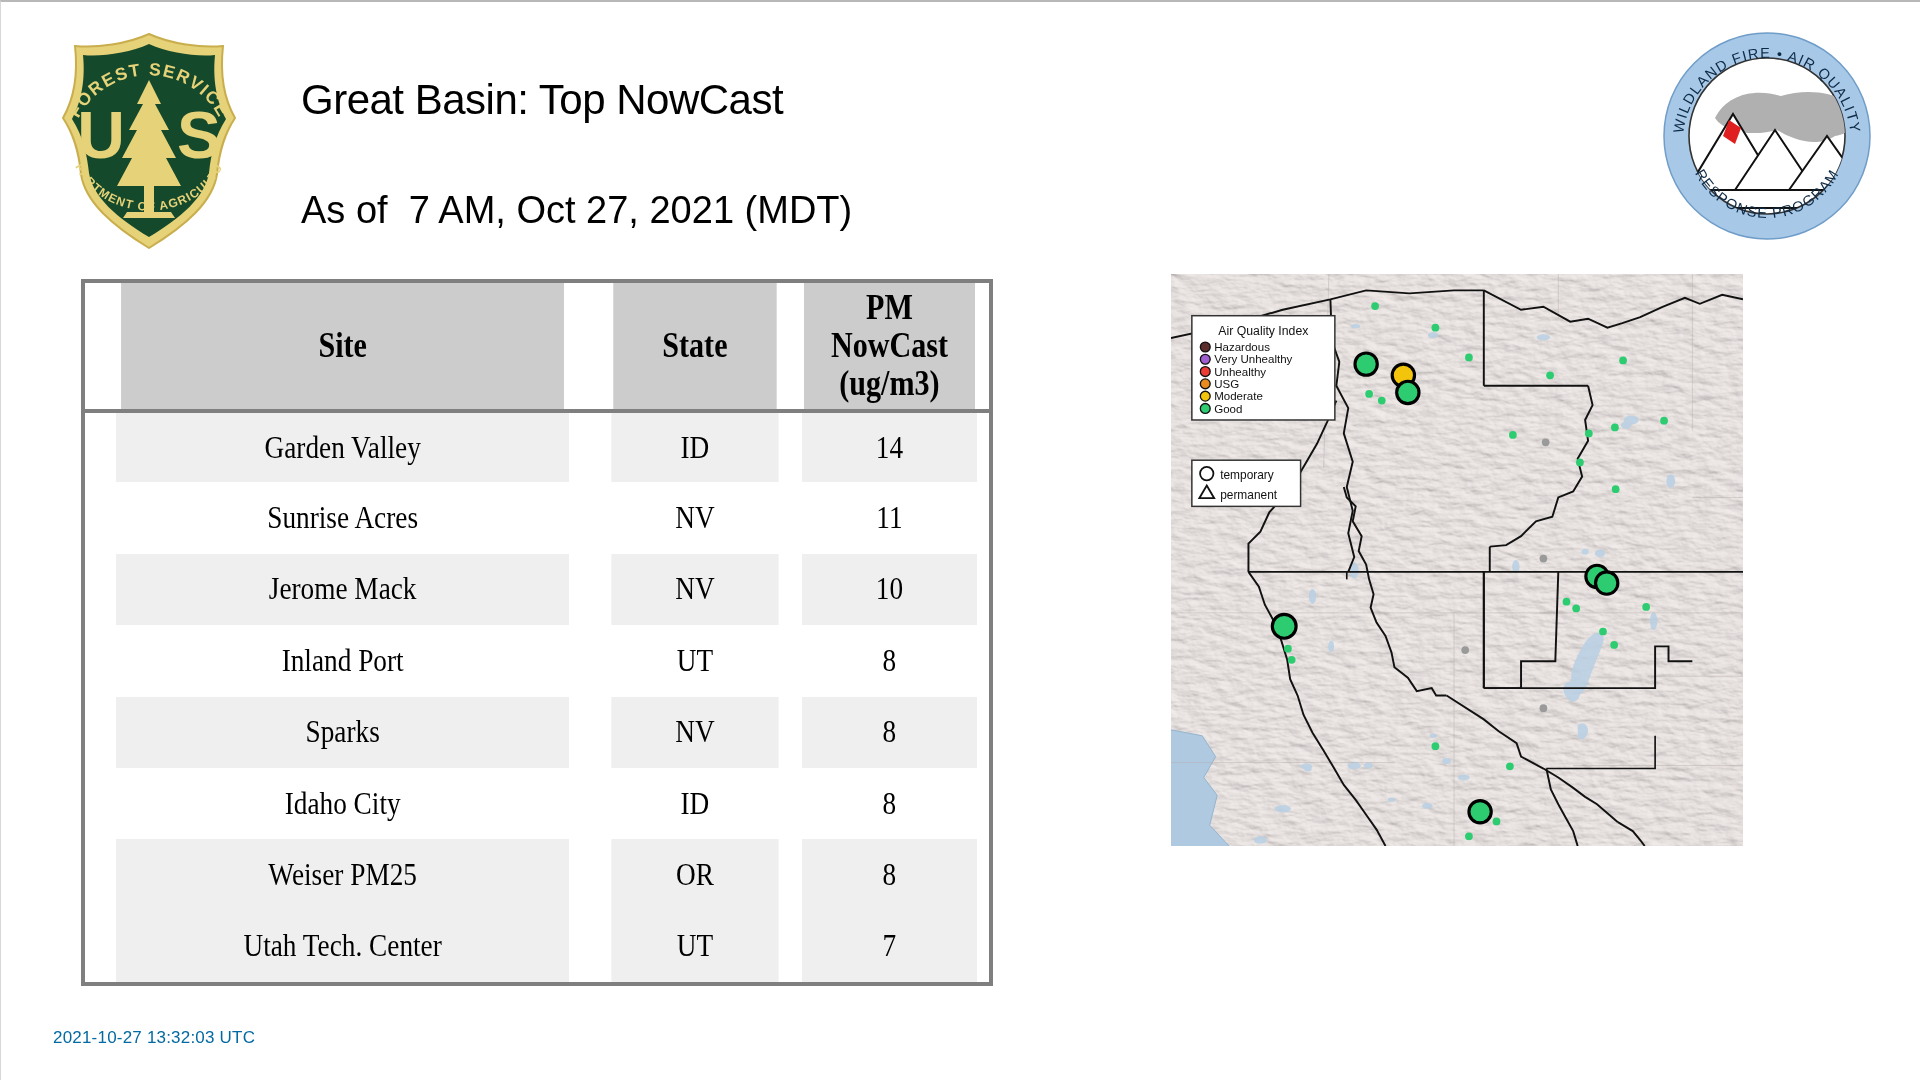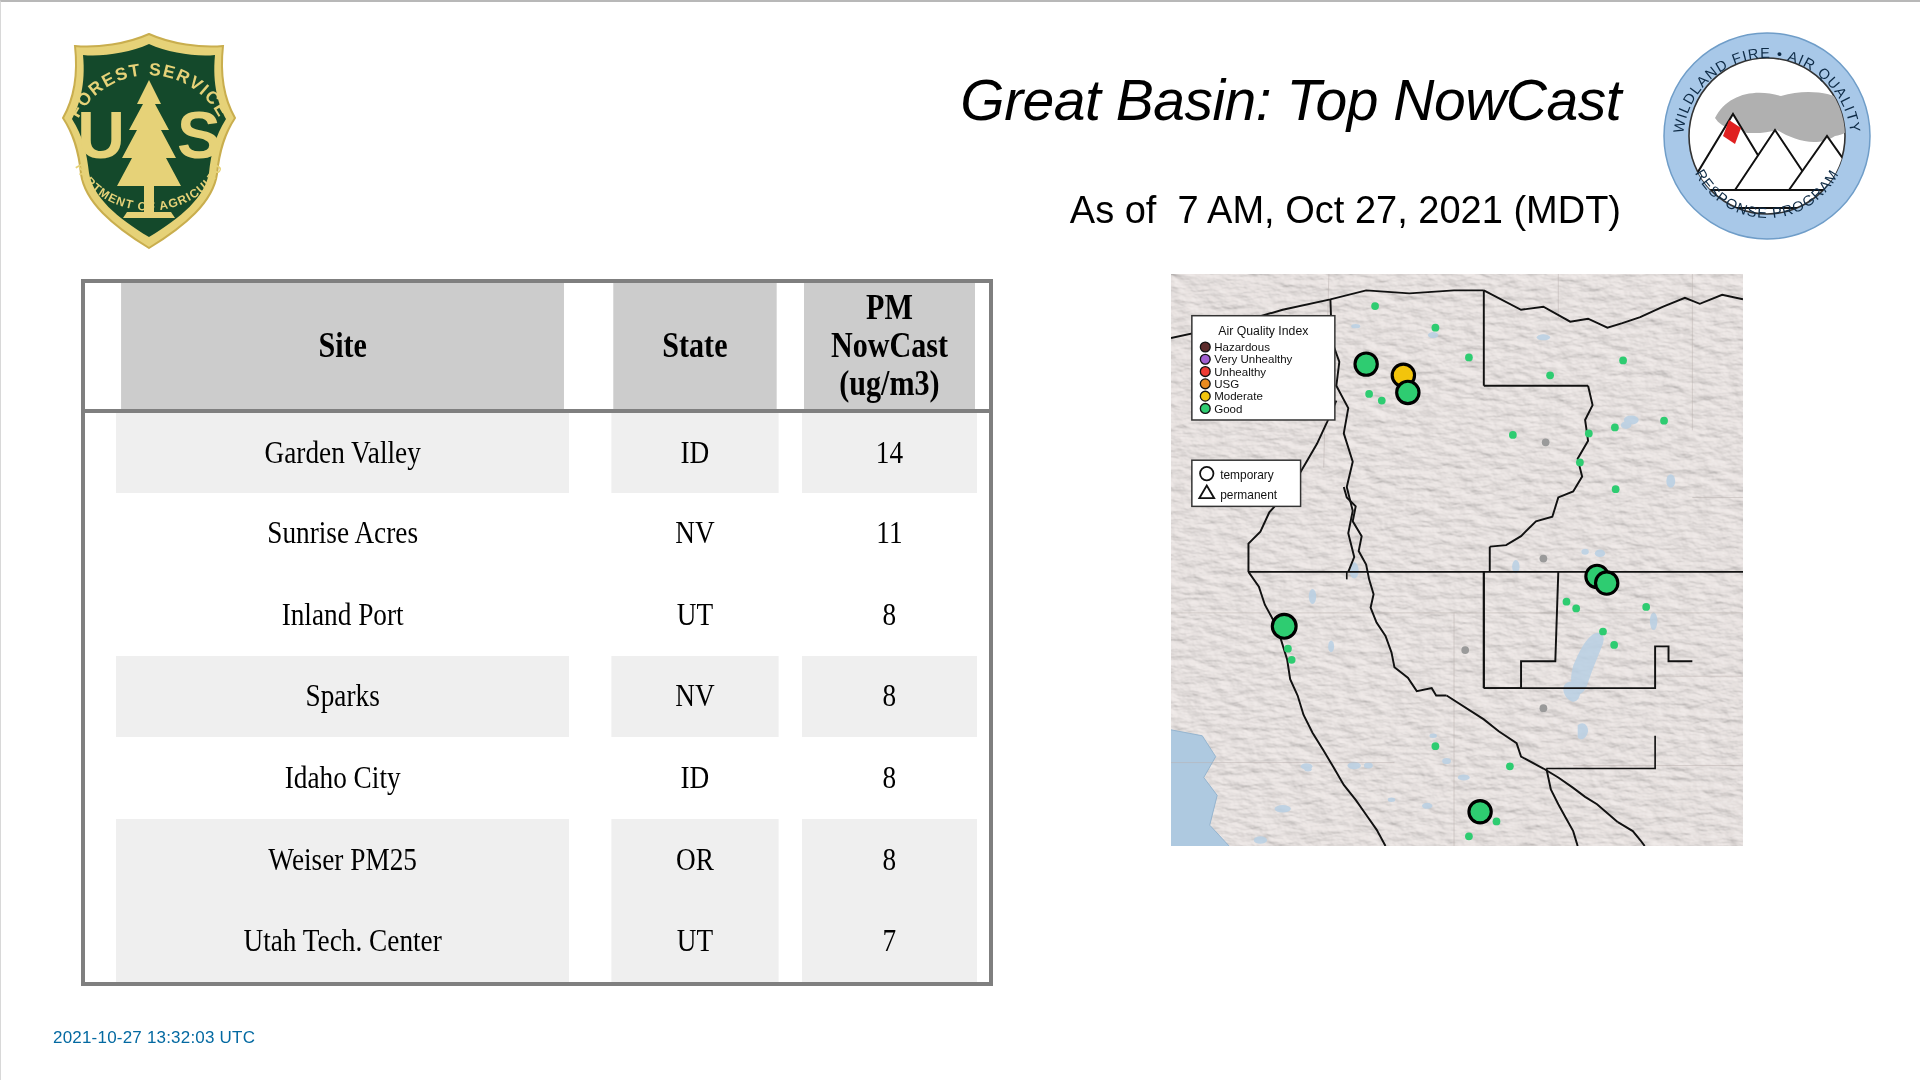--- a/index.html
+++ b/index.html
@@ -29,32 +29,31 @@
   
   #wf-logo {
     position: absolute; left: 1660px; top: 28px;
     width: 212px; height: 212px;
   }
   #wf-logo svg { display:block; width:100%; height:100%; }
 
   
   #title {
     position: absolute; left: 300px; top: 62px;
-    width: 1320px; text-align: right;
+    width: 1320px; text-align: left;
     font-family: "Liberation Sans Narrow","Liberation Sans", sans-serif;
     font-stretch: condensed;
-    font-size: 57px; line-height: 72px;
+    font-size: 42px; line-height: 72px;
     color: #000000; font-weight: 400;
     letter-spacing: -0.5px;
     white-space: pre;
-    font-style: italic;
   }
   #subtitle {
     position: absolute; left: 300px; top: 186px;
-    width: 1320px; text-align: right;
+    width: 1320px; text-align: left;
     font-family: "Liberation Sans Narrow","Liberation Sans", sans-serif;
     font-stretch: condensed;
     font-size: 38px; line-height: 44px;
     color: #000000; font-weight: 400;
     white-space: pre;
   }
 
   
   #table-wrap {
     position: absolute; left: 80px; top: 277px;
@@ -221,20 +220,25 @@
       <tbody id="nowcast-body">
           <tr class="odd">
             <td>Garden Valley</td>
             <td>ID</td>
             <td>14</td>
           </tr>
           <tr class="even">
             <td>Sunrise Acres</td>
             <td>NV</td>
             <td>11</td>
+          </tr>
+          <tr class="odd">
+            <td>Jerome Mack</td>
+            <td>NV</td>
+            <td>10</td>
           </tr>
           <tr class="even">
             <td>Inland Port</td>
             <td>UT</td>
             <td>8</td>
           </tr>
           <tr class="odd">
             <td>Sparks</td>
             <td>NV</td>
             <td>8</td>

